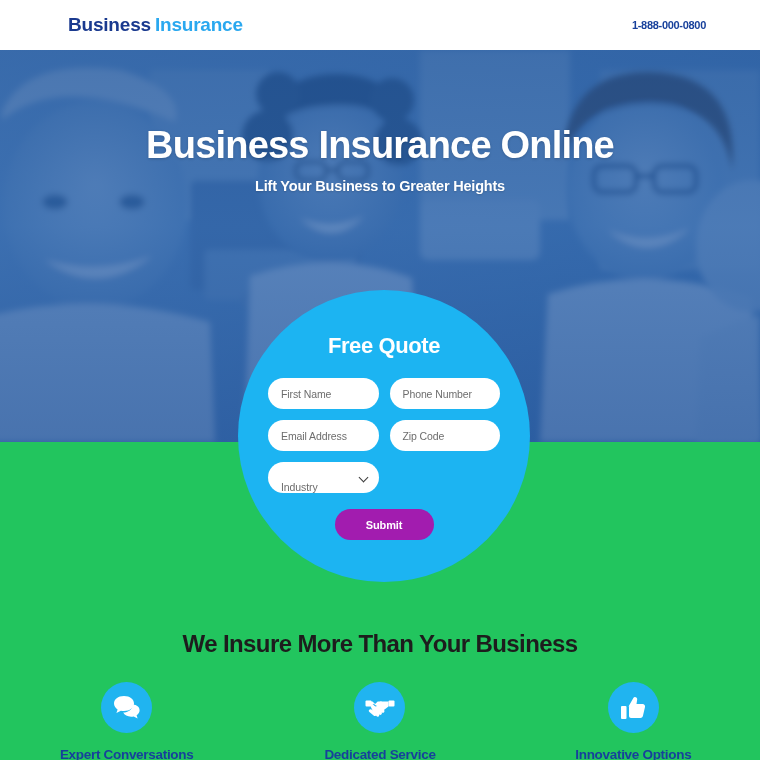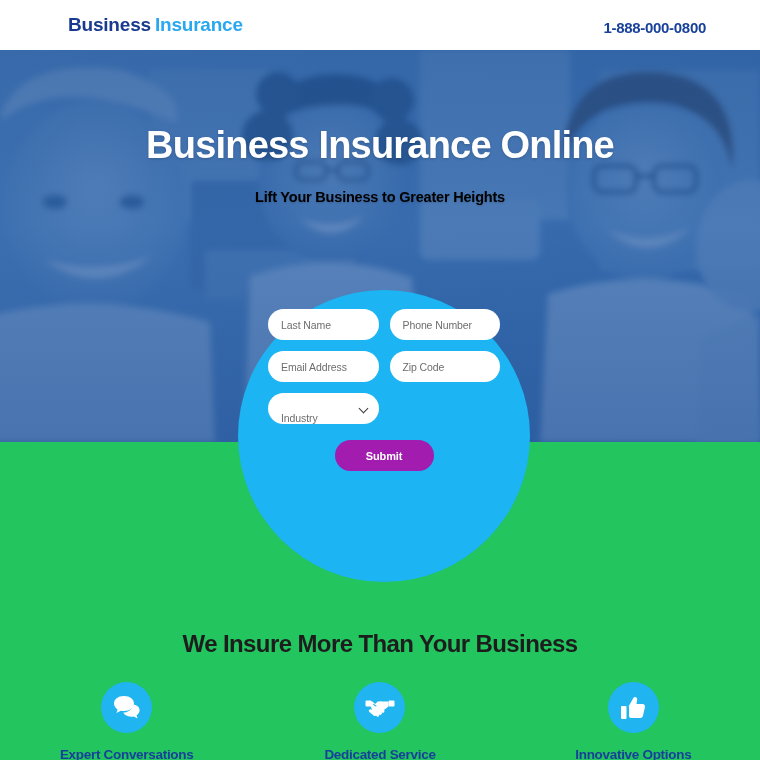--- a/index.html
+++ b/index.html
@@ -20,21 +20,21 @@
   }
   .logo {
     position: absolute; left: 68px; top: 14px;
     font-size: 19px; font-weight: bold; letter-spacing: -0.2px;
     white-space: nowrap;
   }
   .logo-a { color: #1a3a8f; }
   .logo-b { color: #2aa8ef; margin-left: 4px; }
   .phone {
     position: absolute; right: 54px; top: 19px;
-    font-size: 15px; font-weight: bold; color: #17409b;
+    font-size: 11px; font-weight: bold; color: #17409b;
     letter-spacing: -0.3px; white-space: nowrap;
   }
 
   
   .hero {
     position: absolute; top: 50px; left: 0;
     width: 760px; height: 392px;
     overflow: hidden;
     background: #3a6fb0;
   }
@@ -48,22 +48,22 @@
     position: absolute; inset: 0;
     display: flex; flex-direction: column; align-items: center;
   }
   .hero-title {
     margin-top: 74px;
     font-size: 38px; font-weight: bold; color: #ffffff;
     letter-spacing: -0.8px; white-space: nowrap;
     text-shadow: 0 1px 3px rgba(0,0,0,0.18);
   }
   .hero-sub {
-    margin-top: 22px;
-    font-size: 14.5px; font-weight: bold; color: #000000;
+    margin-top: 11px;
+    font-size: 14.5px; font-weight: bold; color: #ffffff;
     letter-spacing: -0.2px; white-space: nowrap;
     text-shadow: 0 1px 2px rgba(0,0,0,0.16);
   }
 
   
   .quote-circle {
     position: absolute; left: 238px; top: 290px;
     width: 292px; height: 292px;
     border-radius: 50%;
     background: #1cb4f2;
@@ -232,22 +232,23 @@
       </svg>
     </div>
     <div class="hero-tint"></div>
     <div class="hero-inner">
       <div class="hero-title">Business Insurance Online</div>
       <div class="hero-sub">Lift Your Business to Greater Heights</div>
     </div>
   </div>
 
   <div class="quote-circle">
+    <div class="quote-title">Free Quote</div>
     <div class="form-grid">
-      <div class="field">Last Name</div>
+      <div class="field">First Name</div>
       <div class="field">Phone Number</div>
       <div class="field">Email Address</div>
       <div class="field">Zip Code</div>
       <div class="field select">
         <span>Industry</span>
         <span class="chev"></span>
       </div>
     </div>
     <button class="submit-btn">Submit</button>
   </div>

